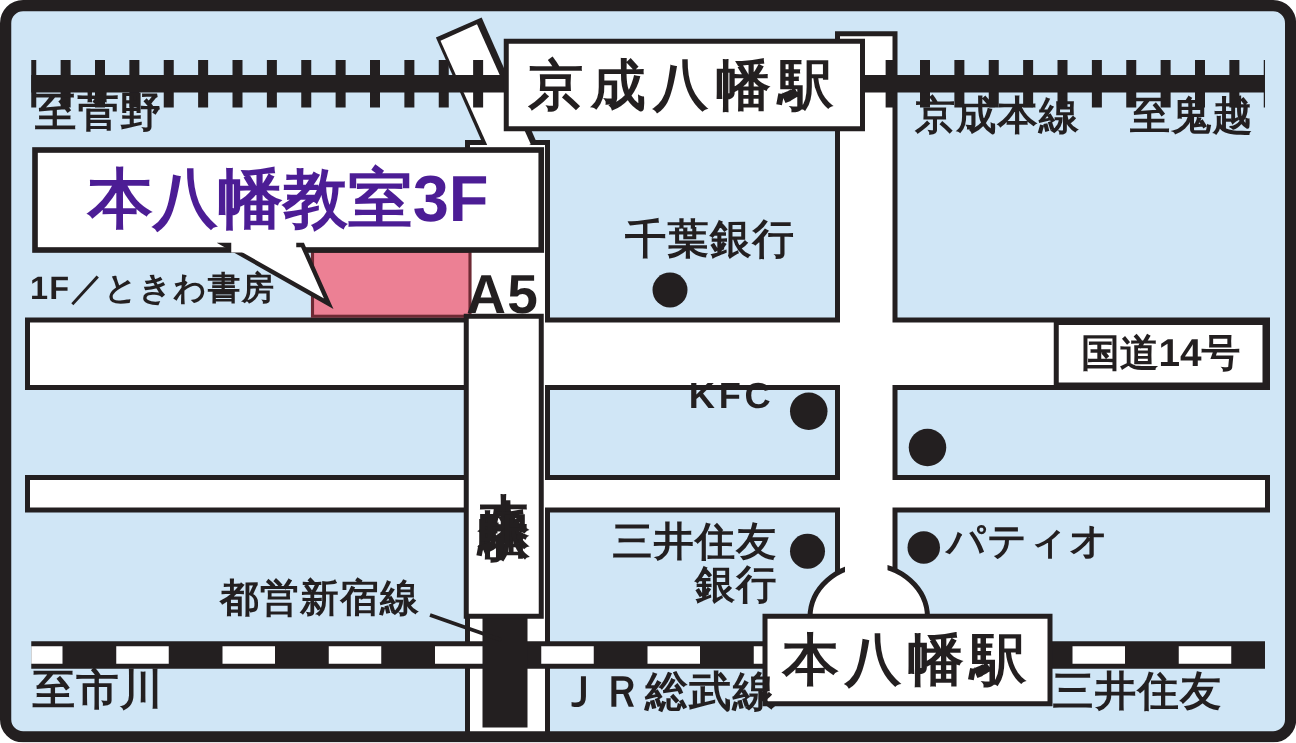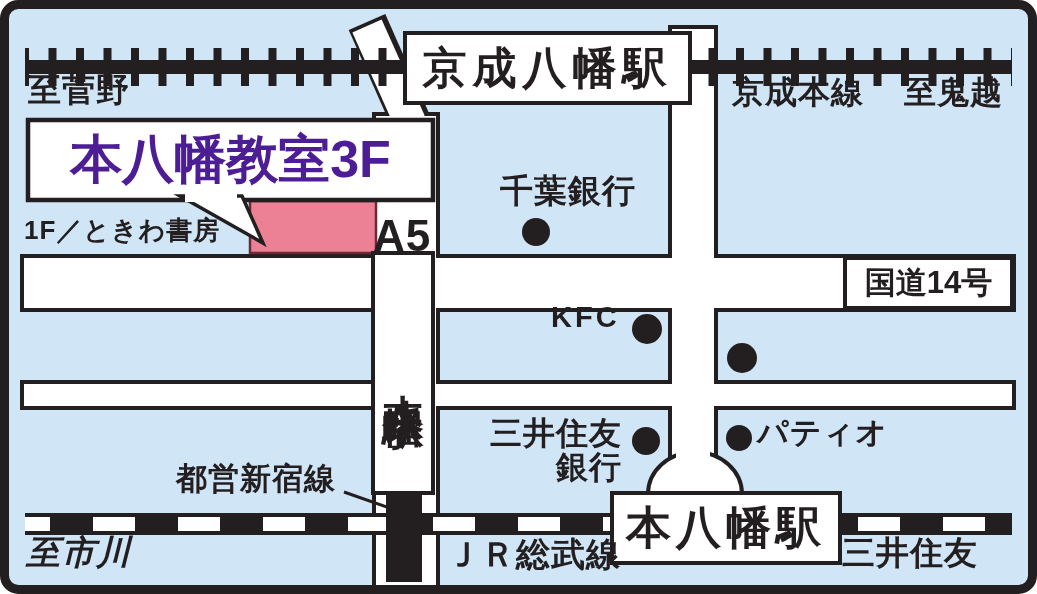--- a/index.html
+++ b/index.html
@@ -92,21 +92,21 @@
   <div class="lbl" style="left:551px; top:302px; font-size:29px; letter-spacing:3px;">KFC</div>
 
   <div class="lbl smbc" style="left:489px; top:417px; width:133px; font-size:32px;">
     <span style="display:block;">三井住友</span>
     <span style="display:block;">銀行</span>
   </div>
   <div class="lbl" style="left:176px; top:463px; font-size:31px;">都営新宿線</div>
 
   <div class="lbl" style="left:757px; top:417px; font-size:31px;">パティオ</div>
 
-  <div class="lbl" style="left:26px; top:534px; font-size:34px;font-style:italic;">至市川</div>
+  <div class="lbl" style="left:26px; top:534px; font-size:34px;">至市川</div>
   <div class="lbl" style="left:446px; top:536px; font-size:34px;">ＪＲ総武線</div>
   <div class="lbl" style="left:842px; top:536px; font-size:33px;">三井住友</div>
 
   <div class="boxlbl" style="left:405px; top:33px; width:285px; height:70px; font-size:44px; letter-spacing:6px;">京成八幡駅</div>
   <div class="boxlbl vtext" style="left:373px; top:253px; width:60px; height:240px; font-size:41px;">本八幡駅</div>
   <div class="boxlbl" style="left:612px; top:493px; width:228px; height:70px; font-size:45px; letter-spacing:5px;">本八幡駅</div>
 
 </div>
 
 </body></html>

